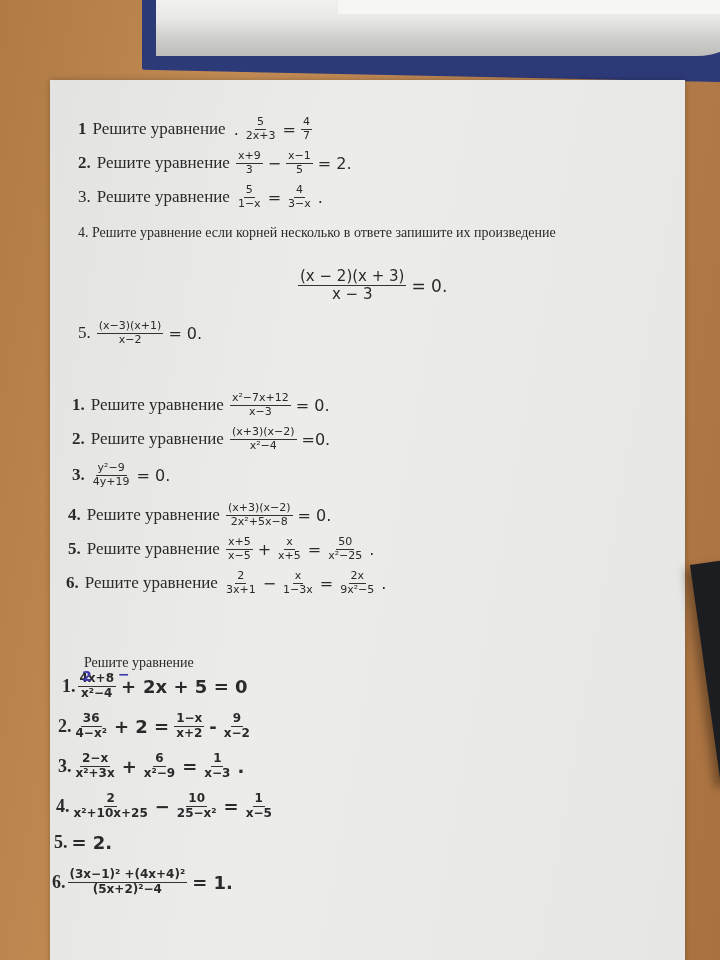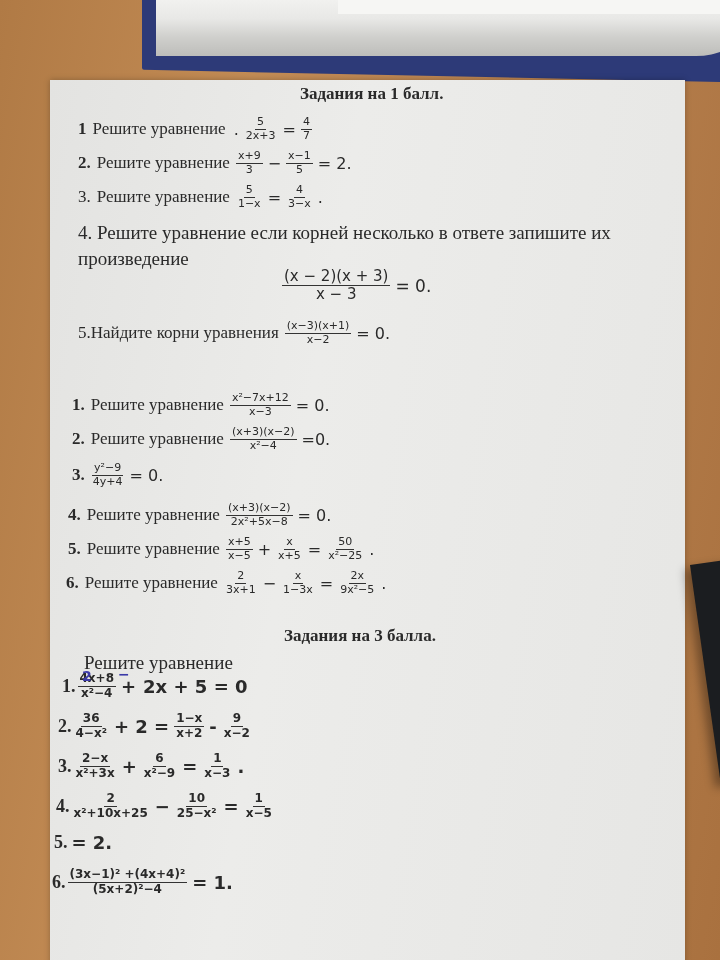--- a/index.html
+++ b/index.html
@@ -51,41 +51,40 @@
     }
     .frac { display: inline-flex; flex-direction: column; align-items: center; line-height: 1.15; }
     .frac .n { border-bottom: 1px solid #333; padding: 0 2px; }
     .frac .d { padding: 0 2px; }
     .op { font-size: 16px; padding: 0 2px; }
     .big .eq { font-size: 15px; }
     .big .op { font-size: 17px; }
     .bold3 .eq { font-weight: bold; font-size: 12px; }
     .bold3 .op { font-size: 18px; font-weight: bold; }
     .bold3 .num { font-size: 18px; font-weight: bold; font-family: "Liberation Serif", serif; }
-    .para { position: absolute; font-size: 19px; color: #2a2a2a; line-height: 26px; }
+    .para { position: absolute; font-size: 14px; color: #2a2a2a; line-height: 26px; }
     .pen {
       position: absolute; color: #3b3aa8; font-family: "DejaVu Sans", sans-serif;
       font-size: 14px; font-weight: bold;
     }
   </style>
 </head>
 <body>
 
 <div class="book">
   <div class="book-cover"></div>
   <div class="book-pages"></div>
   <div class="book-page-open"></div>
 </div>
 
 <div class="paper"></div>
 <div class="dark-object"></div>
 
 <div class="content">
 
-  <div class="heading" style="left:300px; top:84px;">Задания на 1 балл.</div>
 
   <div class="task" style="left:78px; top:116px;">
     <span class="num">1</span>
     <span>Решите уравнение</span>
     <span class="eq">
       <span class="op">.</span>
       <span class="frac">
           <span class="n">5</span>
           <span class="d">2x+3</span>
         </span>
@@ -128,33 +127,32 @@
           <span class="d">3−x</span>
         </span>
       <span class="op">.</span>
     </span>
   </div>
 
   <div class="para" style="left:78px; top:220px; width:560px;">
     <span>4.</span>
     <span>Решите уравнение  если корней несколько в ответе запишите их произведение</span>
   </div>
-  <div class="task big" style="left:282px; top:268px;">
+  <div class="task big" style="left:298px; top:268px;">
     <span class="eq">
       <span class="frac">
           <span class="n">(x − 2)(x + 3)</span>
           <span class="d">x − 3</span>
         </span>
       <span class="op">= 0.</span>
     </span>
   </div>
 
   <div class="task" style="left:78px; top:320px;">
     <span class="num plain">5.</span>
-    <span style="margin-left:-6px;">Найдите корни уравнения</span>
     <span class="eq">
       <span class="frac">
           <span class="n">(x−3)(x+1)</span>
           <span class="d">x−2</span>
         </span>
       <span class="op">= 0.</span>
     </span>
   </div>
 
 
@@ -180,21 +178,21 @@
         </span>
       <span class="op">=0.</span>
     </span>
   </div>
 
   <div class="task" style="left:72px; top:462px;">
     <span class="num">3.</span>
     <span class="eq">
       <span class="frac">
           <span class="n">y²−9</span>
-          <span class="d">4y+4</span>
+          <span class="d">4y+19</span>
         </span>
       <span class="op">= 0.</span>
     </span>
   </div>
 
   <div class="task" style="left:68px; top:502px;">
     <span class="num">4.</span>
     <span>Решите уравнение</span>
     <span class="eq">
       <span class="frac">
@@ -242,21 +240,20 @@
         </span>
       <span class="op">=</span>
       <span class="frac">
           <span class="n">2x</span>
           <span class="d">9x²−5</span>
         </span>
       <span class="op">.</span>
     </span>
   </div>
 
-  <div class="heading" style="left:284px; top:626px;">Задания на 3 балла.</div>
   <div class="para" style="left:84px; top:650px;">Решите уравнение</div>
 
   <div class="task bold3" style="left:62px; top:672px; gap:2px;">
     <span class="num">1.</span>
     <span class="eq">
       <span class="frac">
           <span class="n">4x+8</span>
           <span class="d">x²−4</span>
         </span>
       <span class="op">+</span>

